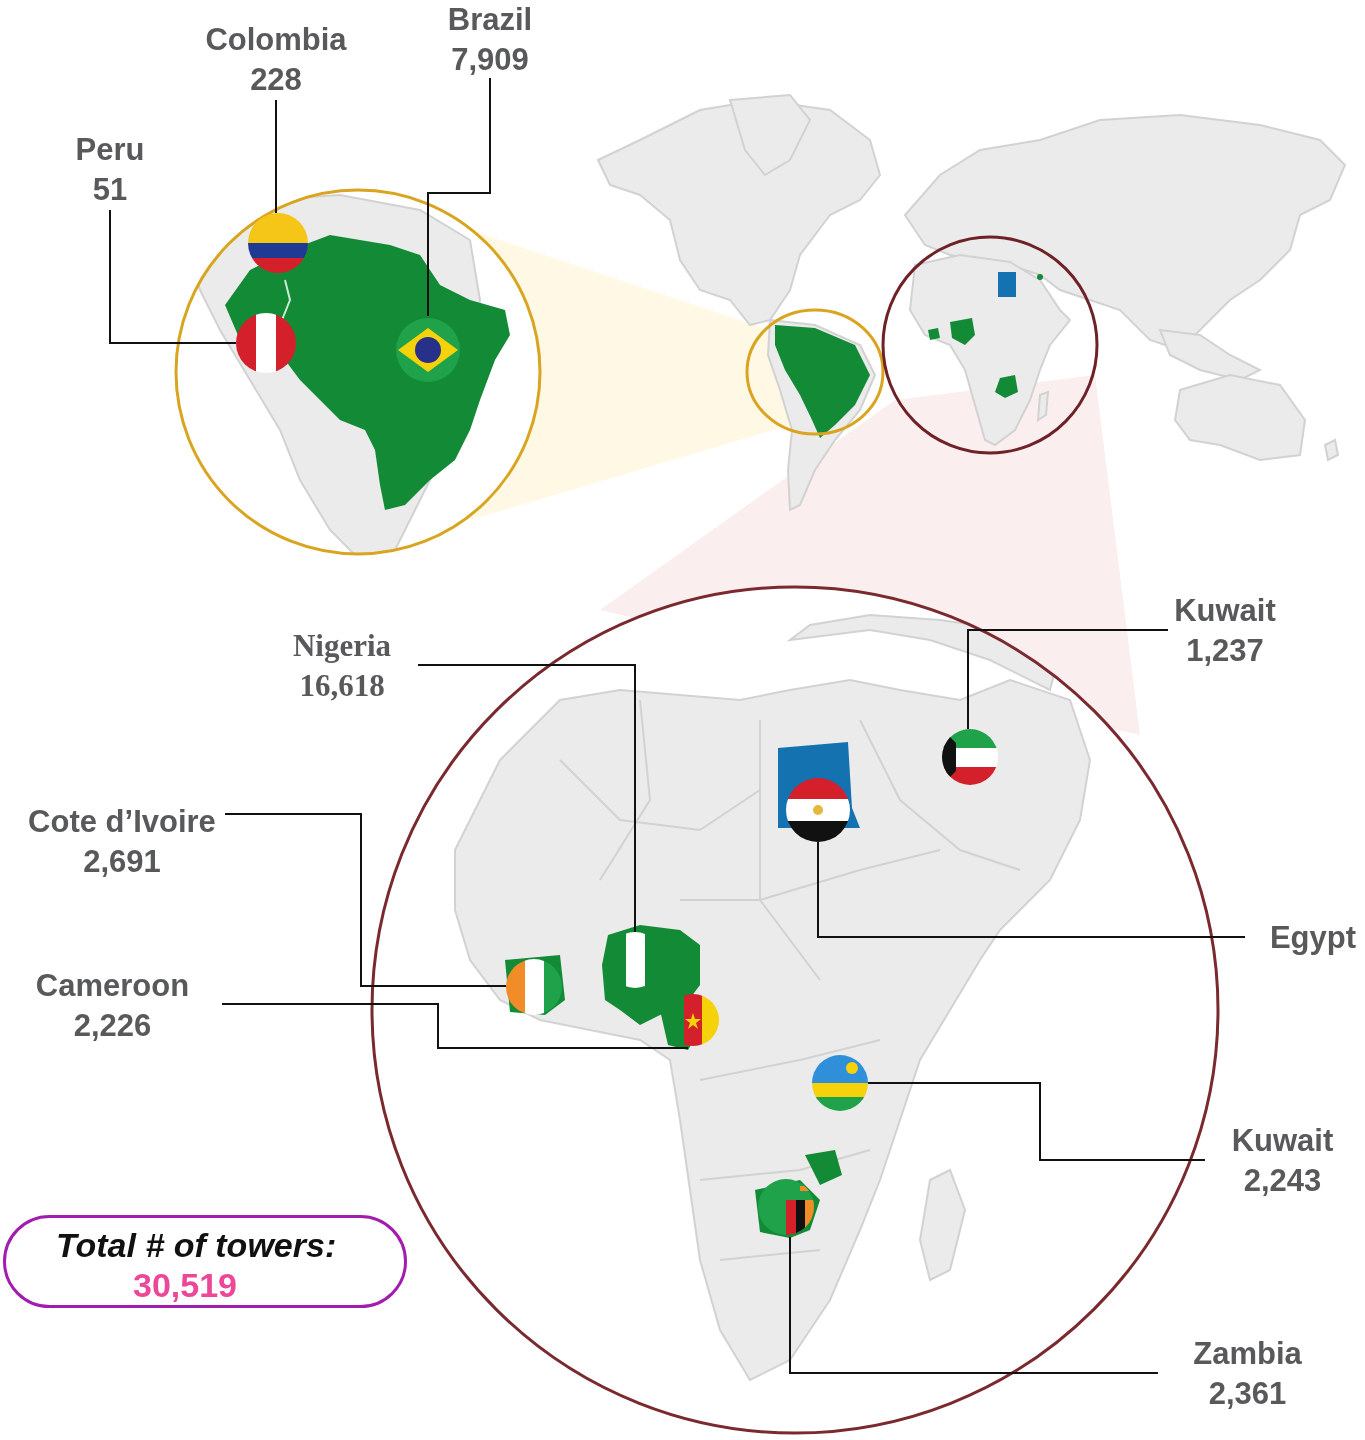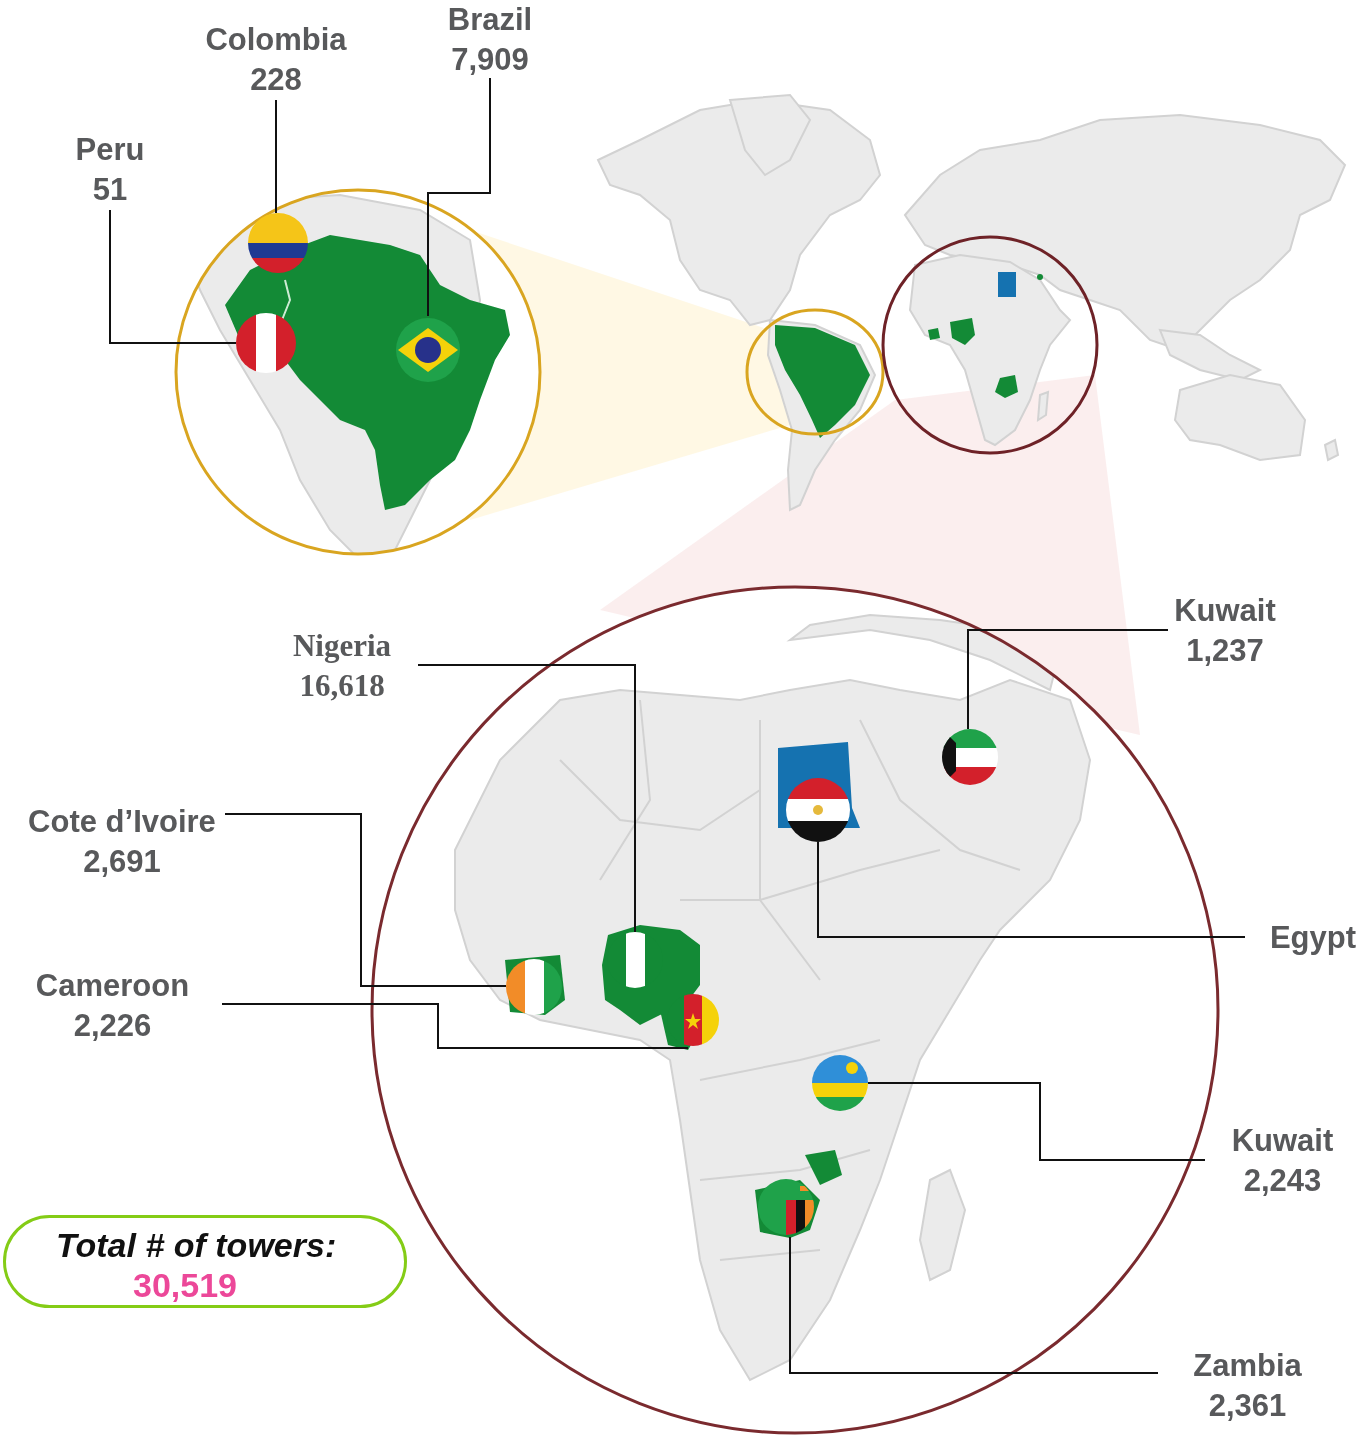--- a/index.html
+++ b/index.html
@@ -3,21 +3,21 @@
 <meta charset="utf-8">
 <style>
   html, body { margin:0; padding:0; background:#ffffff; }
   body { width:1365px; height:1440px; position:relative; overflow:hidden;
          font-family:"Liberation Sans", sans-serif; }
   svg.map { position:absolute; left:0; top:0; }
   .lbl { position:absolute; text-align:center; color:#58595B; font-weight:bold;
          font-size:31px; line-height:40px; white-space:nowrap; }
   .lbl .n { display:block; }
   .total { position:absolute; left:3px; top:1215px; width:404px; height:93px;
-           border:3px solid #84cc16; border-radius:48px; box-sizing:border-box; }
+           border:3px solid #a21caf; border-radius:48px; box-sizing:border-box; }
   .total .t1 { position:absolute; left:50px; top:8px; font-size:34px; font-weight:bold;
                font-style:italic; color:#111; white-space:nowrap; }
   .total .t2 { position:absolute; left:127px; top:48px; font-size:34px; font-weight:bold;
                color:#ec4899; }
 </style>
 </head>
 <body>
 
 <svg class="map" width="1365" height="1440" viewBox="0 0 1365 1440">
 
@@ -249,21 +249,21 @@
   <span class="n">Egypt</span>
 </div>
 <div class="lbl" style="left:25px; top:966px; width:175px;">
   <span class="n">Cameroon</span>
   <span class="n">2,226</span>
 </div>
 <div class="lbl" style="left:1210px; top:1121px; width:145px;">
   <span class="n">Kuwait</span>
   <span class="n">2,243</span>
 </div>
-<div class="lbl" style="left:1180px; top:1334px; width:135px;margin-top:12px;">
+<div class="lbl" style="left:1180px; top:1334px; width:135px;">
   <span class="n">Zambia</span>
   <span class="n">2,361</span>
 </div>
 
 <div class="total">
   <span class="t1">Total # of towers:</span>
   <span class="t2">30,519</span>
 </div>
 
 </body></html>

